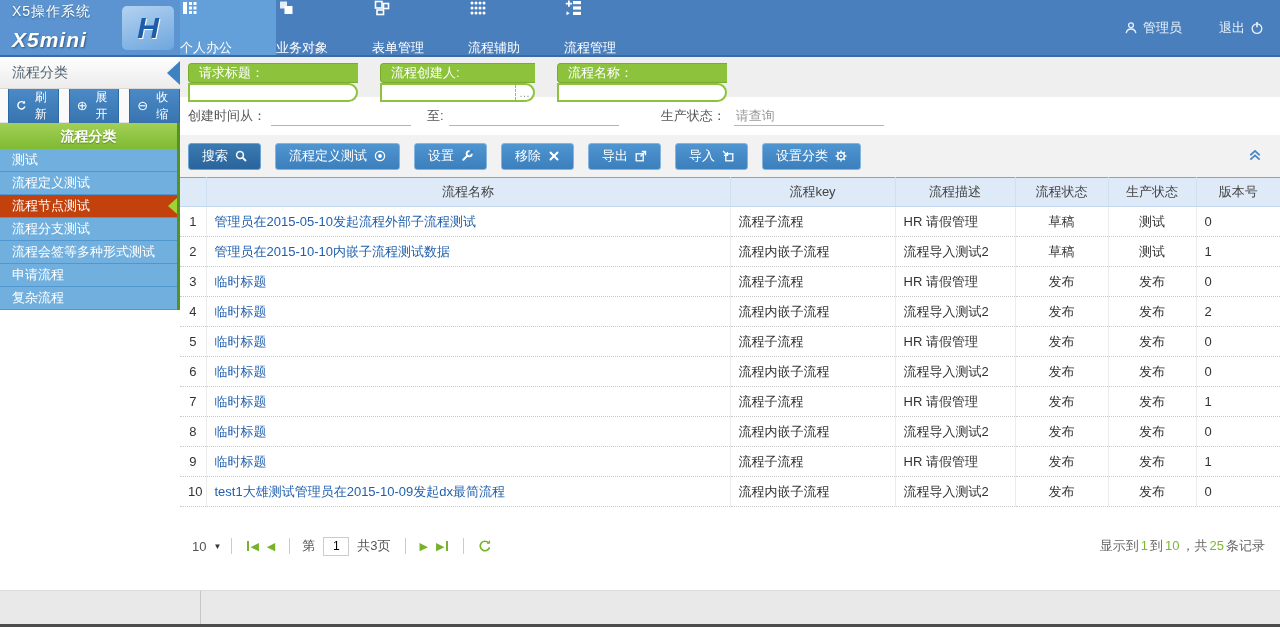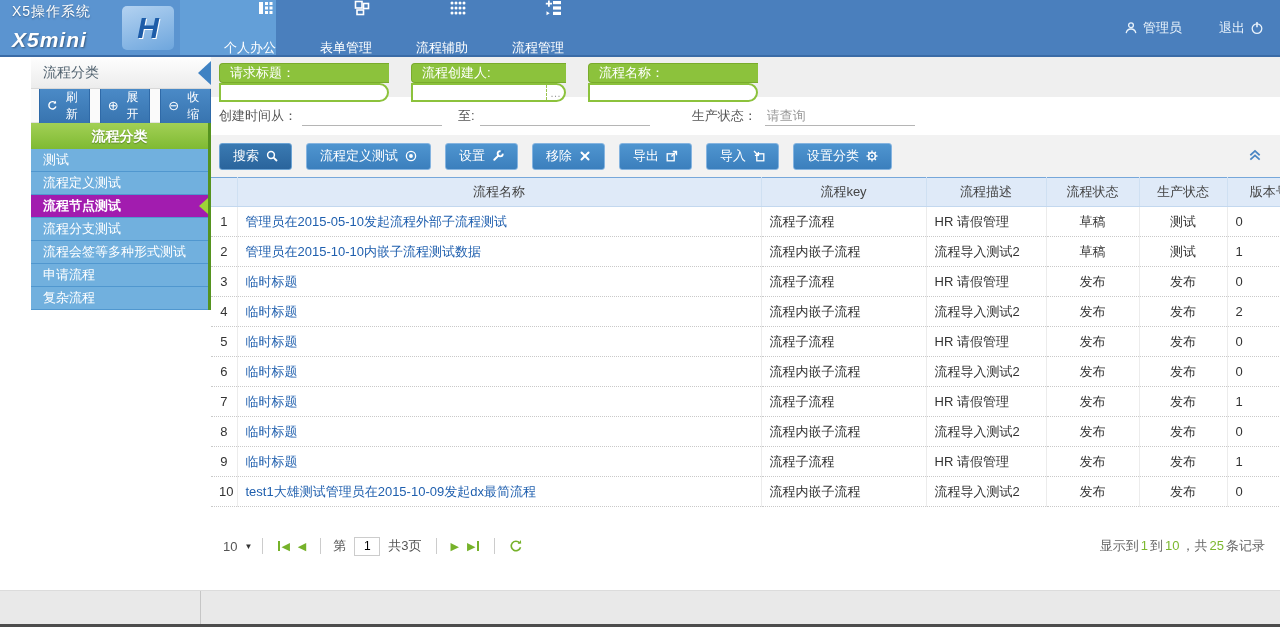--- a/index.html
+++ b/index.html
@@ -12,43 +12,43 @@
 
   
   .app-header { height:57px; background:#4a7fbd; display:flex; align-items:stretch; border-bottom:2px solid #3a6ba6; }
   .logo-area { width:180px; background:#5b94d0; display:flex; align-items:center; padding:0 6px 0 12px; gap:8px; }
   .logo-text { flex:1; color:#fff; }
   .sys-title { font-size:14px; letter-spacing:1px; margin-bottom:7px; text-shadow:0 1px 2px rgba(0,0,0,.35); }
   .brand { font-size:21px; font-weight:bold; font-style:italic; letter-spacing:1px; text-shadow:1px 1px 2px rgba(0,0,0,.4); }
   .logo-mark { width:52px; height:44px; background:linear-gradient(160deg,#b3d2f1,#6ea6dd); border-radius:5px; display:flex; align-items:center; justify-content:center; flex:none; }
   .logo-mark span { font-size:30px; font-weight:bold; font-style:italic; color:#1d5ca8; text-shadow:1px 1px 0 #fff; }
   .main-nav { display:flex; flex:1; }
-  .nav-tab { width:96px; display:flex; flex-direction:column; align-items:flex-end; justify-content:center; gap:21px; color:#fff; font-size:13px; cursor:pointer; }
+  .nav-tab { width:96px; display:flex; flex-direction:column; align-items:flex-start; justify-content:center; gap:21px; color:#fff; font-size:13px; cursor:pointer; }
   .nav-tab.active { background:#639fd8; }
   .icon { display:inline-flex; align-items:center; justify-content:center; }
   .nav-icon svg { width:20px; height:20px; display:block; }
   .header-right { display:flex; align-items:center; gap:5px; padding-right:16px; color:#e8f2fb; font-size:13px; }
   .header-right .icon svg { width:14px; height:14px; display:block; }
   .logout-label { margin-left:32px; cursor:pointer; }
   .user-label { cursor:pointer; }
 
   
-  .middle { flex:1; display:flex; min-height:0;padding-left:31px; }
+  .middle { flex:1; display:flex; min-height:0; }
   .sidebar { width:180px; background:#fff; display:flex; flex-direction:column; flex:none; }
   .panel-header { height:32px; background:linear-gradient(#fefefe,#ececec); border-bottom:1px solid #d8d8d8; display:flex; align-items:center; padding-left:12px; font-size:14px; color:#51626f; position:relative; }
   .panel-collapse { position:absolute; right:0; top:4px; width:0; height:0; border-top:12px solid transparent; border-bottom:12px solid transparent; border-right:13px solid #3f82c3; cursor:pointer; }
   .side-btns { height:34px; background:#fafafa; border-bottom:1px solid #e2e2e2; display:flex; align-items:center; gap:10px; padding-left:8px; }
   .side-btn { background:linear-gradient(#4c8cc9,#3672ad); border:1px solid #2f6aa8; color:#fff; font-size:12px; border-radius:3px; padding:3px 7px; display:inline-flex; align-items:center; gap:4px; cursor:pointer; font-family:inherit; }
   .side-btn .icon svg { width:11px; height:11px; display:block; }
   .side-btn .tgl { font-size:13px; line-height:1; }
   .cat-wrap { border-right:3px solid #55931f; }
   .cat-header { height:26px; line-height:26px; text-align:center; background:linear-gradient(#a2d055,#7fba33); color:#fff; font-weight:bold; font-size:14px; text-shadow:0 1px 1px rgba(0,0,0,.3); }
   .cat-list { list-style:none; margin:0; padding:0; }
   .cat-item { height:23px; line-height:22px; background:#71b0de; border-bottom:1px solid #5097cf; color:#fff; font-size:13px; padding-left:12px; position:relative; cursor:pointer; white-space:nowrap; overflow:hidden; }
-  .cat-item.selected { background:#a21caf;font-weight:bold; }
+  .cat-item.selected { background:#c2410c; }
   .cat-item.selected::after { content:""; position:absolute; right:0; top:50%; transform:translateY(-50%); border-top:8px solid transparent; border-bottom:8px solid transparent; border-right:9px solid #9ed337; }
 
   .content { flex:1; background:#fff; position:relative; min-width:0; }
 
   
   .search-row1 { background:#efefef; display:flex; gap:22px; padding:6px 0 6px 8px; align-items:center; height:40px; }
   .sfield { display:flex; align-items:stretch; height:28px;flex-direction:column; }
   .sfield-label { background:#8cc23c; border:1px solid #79ab2c; border-right:none; color:#fff; font-size:13px; display:flex; align-items:center; padding:0 10px; border-radius:4px 0 0 4px; white-space:nowrap; }
   .sfield-input-wrap { background:#fff; border:2px solid #8cc23c; border-radius:0 14px 14px 0; width:170px; display:flex; align-items:center; }
   .sfield:nth-child(2) .sfield-input-wrap { width:155px; }
@@ -128,20 +128,31 @@
                 <rect x="9" y="4" width="3" height="3"></rect>
                 <rect x="13.5" y="4" width="3" height="3"></rect>
                 <rect x="9" y="8.5" width="3" height="3"></rect>
                 <rect x="13.5" y="8.5" width="3" height="3"></rect>
                 <rect x="9" y="13" width="3" height="3"></rect>
                 <rect x="13.5" y="13" width="3" height="3"></rect>
               </g>
             </svg>
           </span>
           <span>个人办公</span>
+        </div>
+        <div class="nav-tab">
+          <span class="icon nav-icon">
+            <svg viewBox="0 0 20 20">
+              <g fill="#fff">
+                <rect x="4" y="3.5" width="7" height="7" opacity="0.85"></rect>
+                <rect x="8.5" y="8" width="8" height="8"></rect>
+              </g>
+            </svg>
+          </span>
+          <span>业务对象</span>
         </div>
         <div class="nav-tab">
           <span class="icon nav-icon">
             <svg viewBox="0 0 20 20">
               <g fill="none" stroke="#fff" stroke-width="1.6">
                 <rect x="3.5" y="3.5" width="6.5" height="6.5"></rect>
                 <rect x="11.5" y="5.5" width="5" height="5"></rect>
                 <rect x="5" y="12" width="6.5" height="4.5"></rect>
               </g>
             </svg>

